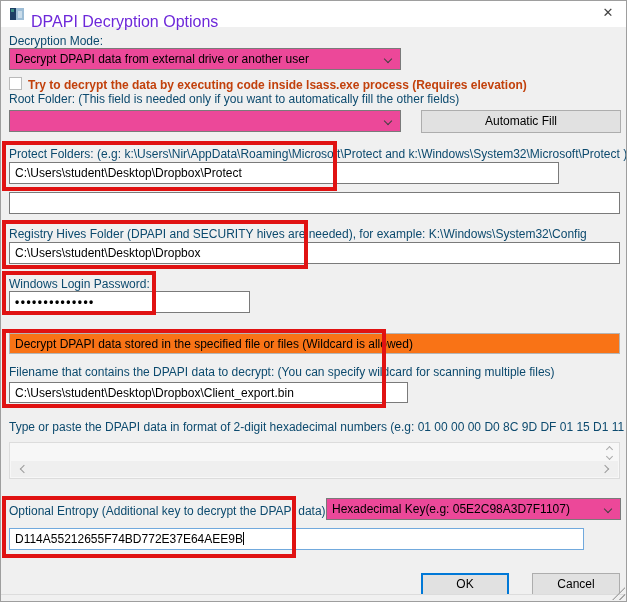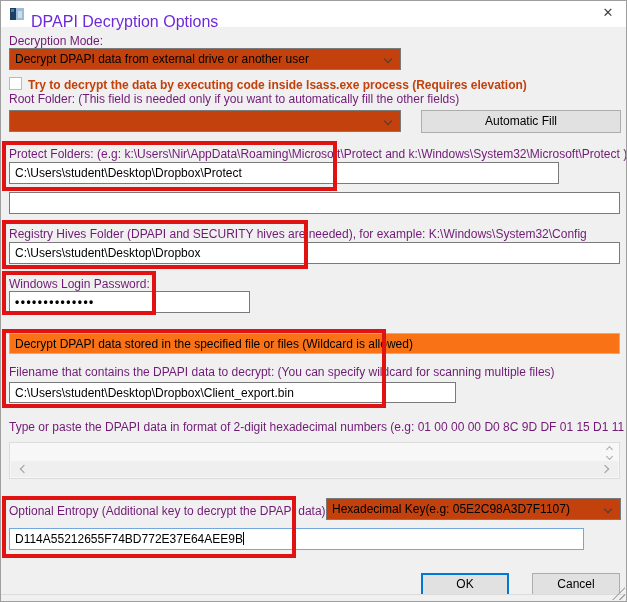--- a/index.html
+++ b/index.html
@@ -9,30 +9,30 @@
     position: relative; width: 627px; height: 602px;
     background: #f0f0f0; border: 1px solid #9e9e9e; overflow: hidden;
   }
   
   .titlebar { position:absolute; left:0; top:0; width:100%; height:26px; background:#ffffff; }
   .app-icon { position:absolute; left:9px; top:6px; width:14px; height:14px; }
   .title-text { position:absolute; left:30px; top:6px; font-size:16px; color:#6d28d9;margin-top:6px; }
   .close-btn { position:absolute; right:4px; top:2px; width:28px; height:20px; text-align:center;
                line-height:20px; font-size:13px; color:#444; cursor:default; }
   
-  .lbl { position:absolute; white-space:nowrap; font-size:12px; color:#701a75; }
+  .lbl { position:absolute; white-space:nowrap; font-size:12px; color:#0c4a6e; }
   .lbl.disabled { color:#c2410c;font-weight:bold; }
   
   .textbox { position:absolute; height:22px; background:#fff; border:1px solid #7a7a7a;
              padding:0 5px; line-height:20px; white-space:nowrap; overflow:hidden; font-size:12px; }
   .textbox.focus { border:1px solid #71a9dd; }
   .caret { display:inline-block; width:1px; height:13px; background:#000; vertical-align:-2px; }
   .password { font-size:12px; font-weight:bold; letter-spacing:1.5px; line-height:21px; }
   
-  .combo { position:absolute; height:22px; background:#c2410c; border:1px solid #7a7a7a;
+  .combo { position:absolute; height:22px; background:#ec4899; border:1px solid #7a7a7a;
            padding:0 22px 0 5px; line-height:20px; white-space:nowrap; overflow:hidden; font-size:12px; }
   .combo.flat { background:#f97316; border:1px solid #b5b5b5; padding-right:5px; }
   .chev { position:absolute; right:9px; top:7px; width:6px; height:6px;
           border-right:1px solid #404040; border-bottom:1px solid #404040; transform:rotate(45deg); }
   
   .btn { position:absolute; height:23px; background:#e1e1e1; border:1px solid #adadad;
          text-align:center; line-height:21px; font-size:12px; cursor:default; }
   .btn.default { border:2px solid #0078d7; line-height:19px; }
   
   .checkbox { position:absolute; width:13px; height:13px; background:#fff; border:1px solid #bababa; }
@@ -106,21 +106,21 @@
   <span class="lbl" style="left:8px; top:276px;">Windows Login Password:</span>
   <div class="textbox" style="left:8px; top:290px; width:241px;">
     <span class="password">••••••••••••••</span>
   </div>
 
   <div class="combo flat" style="left:8px; top:332px; width:611px; height:21px;">
     <span>Decrypt DPAPI data stored in the specified file or files (Wildcard is allowed)</span>
   </div>
 
   <span class="lbl" style="left:8px; top:364px;">Filename that contains the DPAPI data to decrypt: (You can specify wildcard for scanning multiple files)</span>
-  <div class="textbox" style="left:8px; top:381px; width:447px; height:21px;">
+  <div class="textbox" style="left:8px; top:381px; width:399px; height:21px;">
     <span>C:\Users\student\Desktop\Dropbox\Client_export.bin</span>
   </div>
 
   <span class="lbl" style="left:8px; top:419px;">Type or paste the DPAPI data in format of 2-digit hexadecimal numbers (e.g: 01 00 00 00 D0 8C 9D DF 01 15 D1 11 8C 7A 00 C0 ...)</span>
   <div class="hexarea">
     <span style="position:absolute; left:5px; top:2px;"></span>
     <span class="vspin">
         <span class="up"></span>
         <span class="dn"></span>
       </span>

